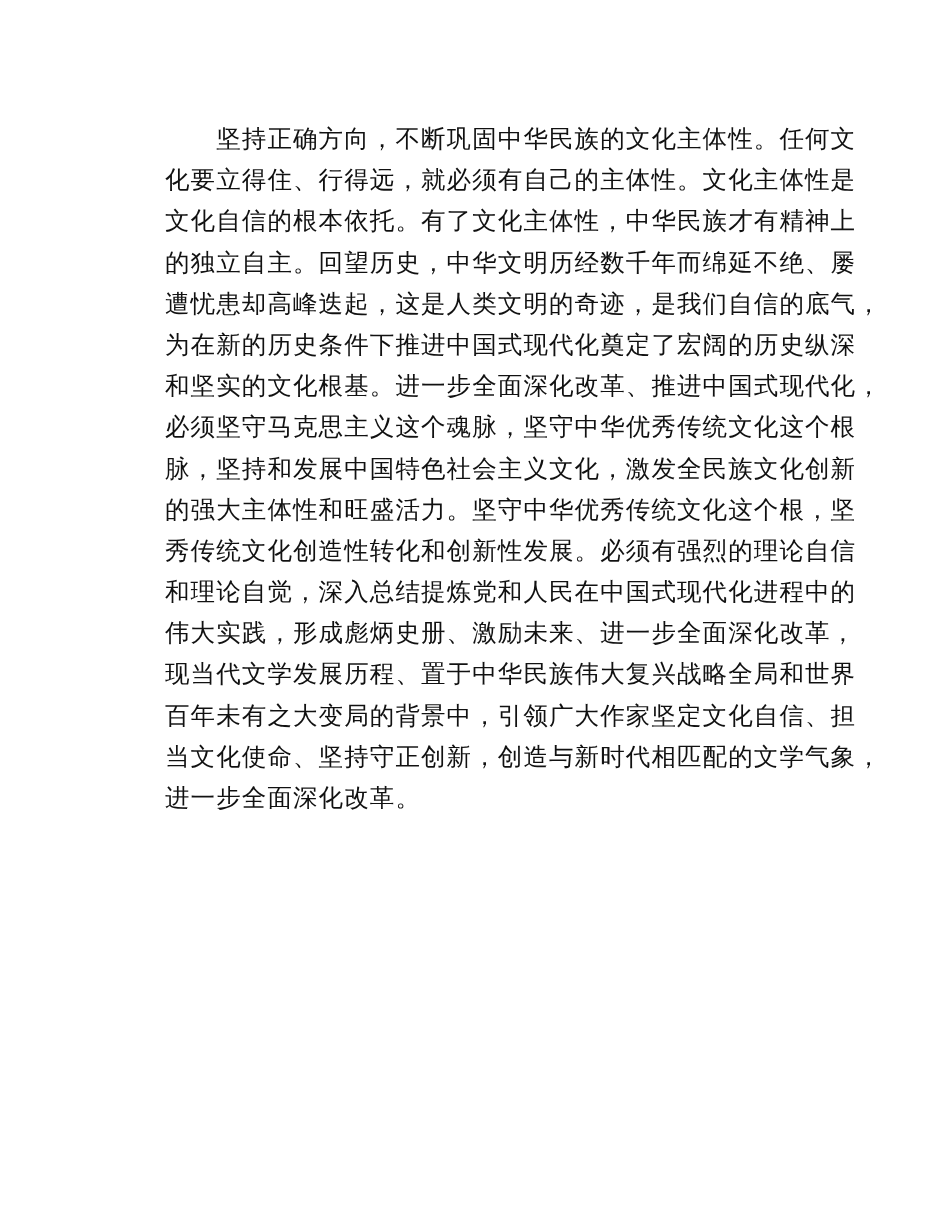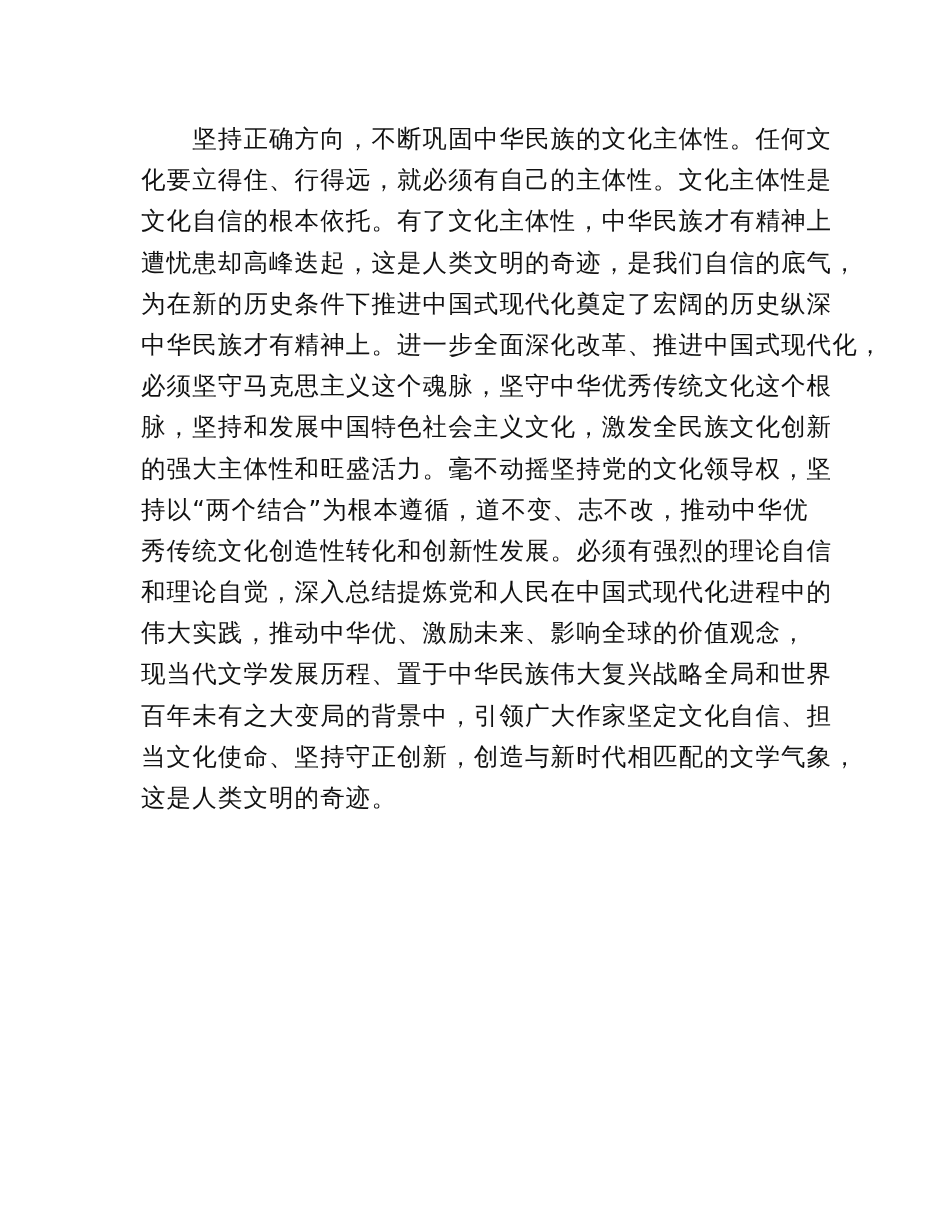--- a/index.html
+++ b/index.html
@@ -11,38 +11,39 @@
     width: 700px;
   }
   .line {
     height: 41.2px;
     line-height: 41.2px;
     font-family: "DejaVu Sans", sans-serif;
     font-size: 24.5px;
     color: #111111;
     white-space: nowrap;
     letter-spacing: 1.1px;
+    margin-left: 24px;
   }
 </style>
 </head>
 <body>
 
 <div class="page">
   <div class="paragraph">
     <div class="line">　　坚持正确方向，不断巩固中华民族的文化主体性。任何文</div>
     <div class="line">化要立得住、行得远，就必须有自己的主体性。文化主体性是</div>
     <div class="line">文化自信的根本依托。有了文化主体性，中华民族才有精神上</div>
+    <div class="line">的独立自主。回望历史，中华文明历经数千年而绵延不绝、屡</div>
     <div class="line">遭忧患却高峰迭起，这是人类文明的奇迹，是我们自信的底气，</div>
     <div class="line">为在新的历史条件下推进中国式现代化奠定了宏阔的历史纵深</div>
-    <div class="line">中华民族才有精神上。进一步全面深化改革、推进中国式现代化，</div>
+    <div class="line">和坚实的文化根基。进一步全面深化改革、推进中国式现代化，</div>
     <div class="line">必须坚守马克思主义这个魂脉，坚守中华优秀传统文化这个根</div>
     <div class="line">脉，坚持和发展中国特色社会主义文化，激发全民族文化创新</div>
-    <div class="line">的强大主体性和旺盛活力。毫不动摇坚持党的文化领导权，坚</div>
-    <div class="line">持以“两个结合”为根本遵循，道不变、志不改，推动中华优</div>
+    <div class="line">的强大主体性和旺盛活力。坚守中华优秀传统文化这个根，坚</div>
     <div class="line">秀传统文化创造性转化和创新性发展。必须有强烈的理论自信</div>
     <div class="line">和理论自觉，深入总结提炼党和人民在中国式现代化进程中的</div>
-    <div class="line">伟大实践，推动中华优、激励未来、影响全球的价值观念，</div>
+    <div class="line">伟大实践，形成彪炳史册、激励未来、进一步全面深化改革，</div>
     <div class="line">现当代文学发展历程、置于中华民族伟大复兴战略全局和世界</div>
     <div class="line">百年未有之大变局的背景中，引领广大作家坚定文化自信、担</div>
     <div class="line">当文化使命、坚持守正创新，创造与新时代相匹配的文学气象，</div>
-    <div class="line">这是人类文明的奇迹。</div>
+    <div class="line">进一步全面深化改革。</div>
   </div>
 </div>
 
 </body></html>

